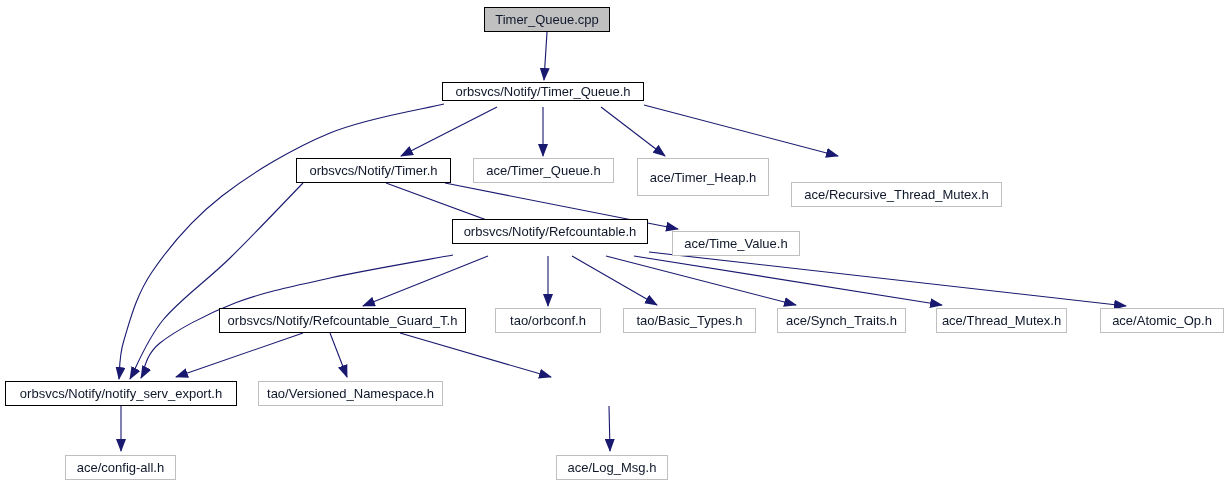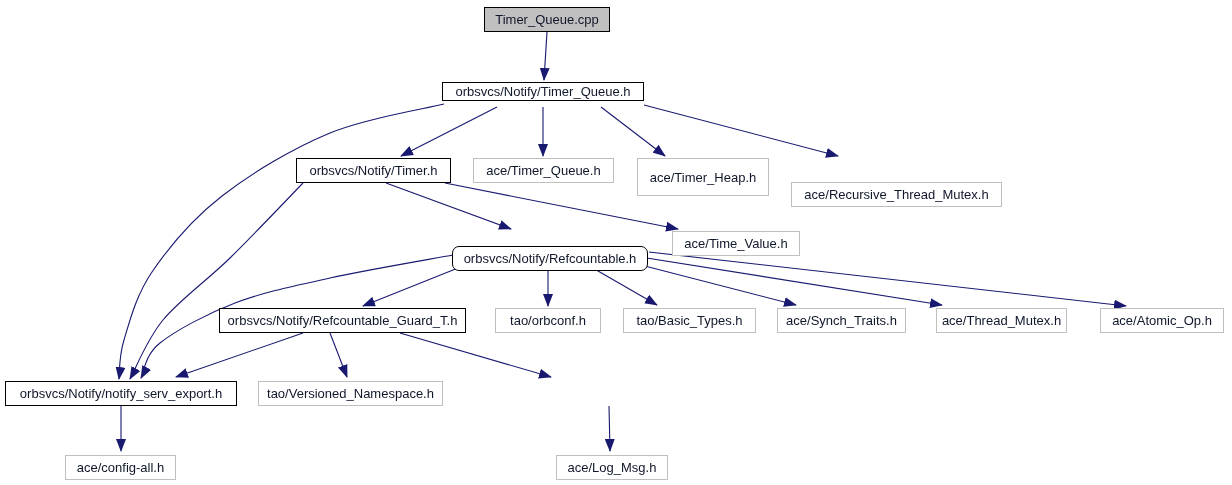--- a/index.html
+++ b/index.html
@@ -71,21 +71,21 @@
     </div>
     <div class="node external" style="left: 473px; top: 158px; width: 141px; height: 25px;">
       <span>ace/Timer_Queue.h</span>
     </div>
     <div class="node external" style="left: 637px; top: 158px; width: 132px; height: 38px;">
       <span>ace/Timer_Heap.h</span>
     </div>
     <div class="node external" style="left: 791px; top: 158px; width: 211px; height: 25px; margin-top: 24px;">
       <span>ace/Recursive_Thread_Mutex.h</span>
     </div>
-    <div class="node internal" style="left: 452px; top: 246px; width: 196px; height: 25px; border-radius: 7px;">
+    <div class="node internal" style="left: 452px; top: 219px; width: 196px; height: 25px;">
       <span>orbsvcs/Notify/Refcountable.h</span>
     </div>
     <div class="node external" style="left: 672px; top: 231px; width: 128px; height: 25px;">
       <span>ace/Time_Value.h</span>
     </div>
     <div class="node internal" style="left: 219px; top: 308px; width: 247px; height: 25px;">
       <span>orbsvcs/Notify/Refcountable_Guard_T.h</span>
     </div>
     <div class="node external" style="left: 495px; top: 308px; width: 106px; height: 25px;">
       <span>tao/orbconf.h</span>

